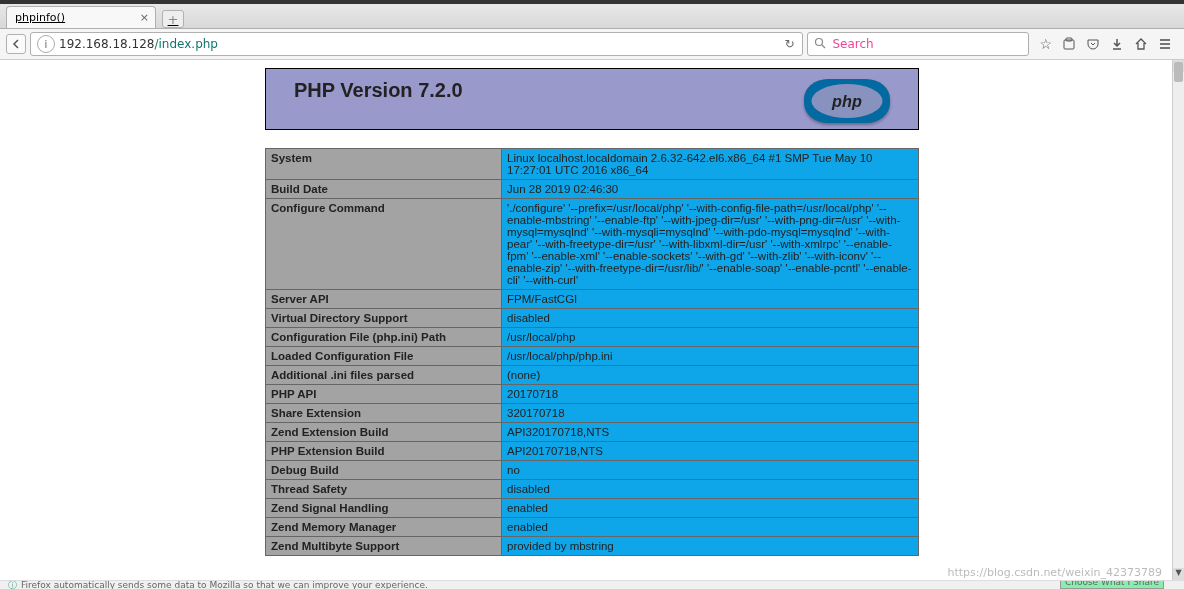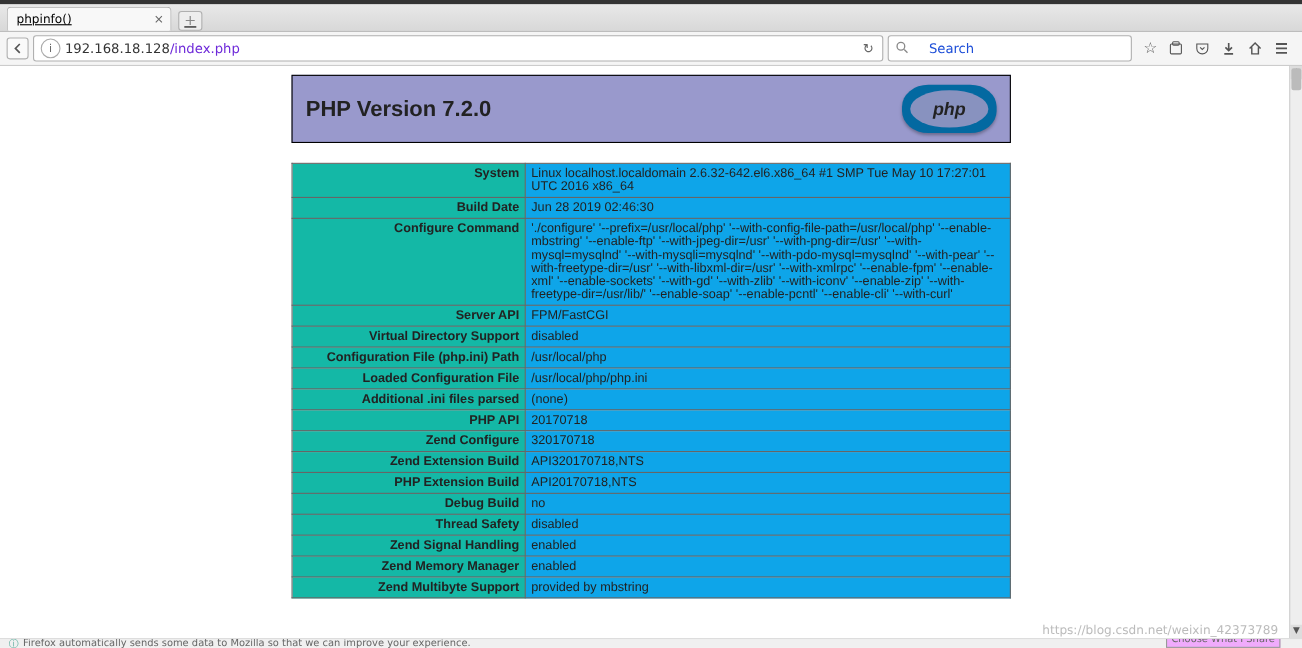--- a/index.html
+++ b/index.html
@@ -9,42 +9,42 @@
 .tab { background: #f8f8f8; border: 1px solid #b0b0b0; border-bottom: none; border-radius: 4px 4px 0 0; height: 22px; display: flex; align-items: center; padding: 0 8px; min-width: 150px; font-size: 11px; position: relative; }
 .tab .close { position: absolute; right: 6px; top: 4px; font-size: 11px; color: #666; cursor: pointer; }
 .newtab { margin-left: 6px; width: 22px; height: 18px; border: 1px solid #b0b0b0; border-radius: 3px; background: #eee; display: flex; align-items: center; justify-content: center; color: #888; font-size: 13px; }
 .navbar { height: 31px; background: #f5f5f5; border-bottom: 1px solid #ccc; display: flex; align-items: center; padding: 0 6px; gap: 4px; }
 .navbtn { width: 20px; height: 20px; border: 1px solid #b0b0b0; border-radius: 3px; display: flex; align-items: center; justify-content: center; color: #555; background: #fafafa; cursor: pointer; }
 .info-icon { width: 18px; height: 18px; border: 1px solid #aaa; border-radius: 50%; font-size: 10px; display: flex; align-items: center; justify-content: center; color: #666; margin-left: 2px; }
 .urlbar { flex: 1; height: 24px; border: 1px solid #b0b0b0; border-radius: 3px; background: #fff; display: flex; align-items: center; padding: 0 4px; font-size: 12px; color: #888; }
 .urlbar .info { margin-right: 4px; }
 .urlbar .urltext { flex: 1; }
 .urlbar .reload { color: #666; cursor: pointer; padding: 0 4px; }
-.searchbar { width: 222px; height: 24px; border: 1px solid #b0b0b0; border-radius: 3px; background: #fff; display: flex; align-items: center; padding: 0 6px; color: #1d4ed8; gap: 18px; }
+.searchbar { width: 222px; height: 24px; border: 1px solid #b0b0b0; border-radius: 3px; background: #fff; display: flex; align-items: center; padding: 0 6px; color: #ec4899; gap: 6px; }
 .toolicons { display: flex; gap: 10px; padding: 0 6px; color: #555; }
 .toolicons span { cursor: pointer; font-size: 14px; display: flex; align-items: center; }
 .content-wrap { position: absolute; top: 60px; bottom: 9px; left: 8px; right: 8px; overflow: auto; background: #fff; }
 .phpinfo { width: 654px; margin: 8px auto 0; font-family: Arial,Helvetica,sans-serif; }
-.header { background: #9999cc; border: 1px solid #000; padding: 10px 12px; display: flex; align-items: center; justify-content: space-between; height: 62px; }
+.header { background: #9999cc; border: 1px solid #000; padding: 10px 28px; display: flex; align-items: flex-start; justify-content: space-between; height: 62px; }
 .header h1 { font-size: 20px; font-weight: bold; color: #222; }
 .phplogo { background: #0369a1; border-radius: 24px/20px; width: 86px; height: 44px; display: flex; align-items: center; justify-content: center; box-shadow: 0 2px 3px rgba(0,0,0,0.3); }
 .phplogo svg { width: 74px; height: 38px; }
 .infotable { border-collapse: collapse; width: 100%; margin-top: 18px; }
 .infotable td { border: 1px solid #666; padding: 3px 5px; font-size: 11.5px; vertical-align: top; }
-.infotable td.k { background: #14b8a6; font-weight: bold; width: 212px; color: #222; text-align: right; }
+.infotable td.k { background: #a3a3a3; font-weight: bold; width: 236px; color: #222; }
 .infotable td.v { background: #0ea5e9; color: #222; word-break: break-word; }
 .scrollbar-v { position: absolute; right: 0; top: 60px; bottom: 9px; width: 12px; background: #eee; border-left: 1px solid #ccc; }
 .scrollbar-v .thumb { position: absolute; left: 1px; right: 1px; top: 2px; height: 20px; background: #bbb; border-radius: 2px; }
 .scrollbar-v .arrow { position: absolute; left: 0; right: 0; height: 12px; background: #ddd; font-size: 8px; text-align: center; color: #555; }
 .scrollbar-v .arrow.up { top: 0; }
 .scrollbar-v .arrow.down { bottom: 0; }
 .footer { position: absolute; left: 0; right: 0; bottom: 0; height: 9px; background: #f0f0f0; border-top: 1px solid #ddd; font-size: 9px; color: #666; padding-left: 8px; white-space: nowrap; overflow: hidden; display: flex; align-items: center; }
 .watermark { position: absolute; right: 22px; bottom: 10px; font-size: 11px; color: rgba(180,180,180,0.9); pointer-events:none;}
-.dropdown-btn { position: absolute; right: 20px; bottom: 0px; border: 1px solid #999; background: #f0abfc; font-size: 9px; padding: 1px 4px; }
-.urlpath { color: #6d28d9; }
+.dropdown-btn { position: absolute; right: 20px; bottom: 0px; border: 1px solid #999; background: #86efac; font-size: 9px; padding: 1px 4px; }
+.urlpath { color: #0f766e; }
 .urlhost { color: #333; }
 </style>
 </head>
 <body>
 
 <div class="topbar"></div>
 
 <div class="tabstrip">
   <div class="tab">
     <span>phpinfo()</span>
@@ -154,21 +154,21 @@
           </tr>
           <tr>
             <td class="k">Additional .ini files parsed</td>
             <td class="v">(none)</td>
           </tr>
           <tr>
             <td class="k">PHP API</td>
             <td class="v">20170718</td>
           </tr>
           <tr>
-            <td class="k">Zend Configure</td>
+            <td class="k">Share Extension</td>
             <td class="v">320170718</td>
           </tr>
           <tr>
             <td class="k">Zend Extension Build</td>
             <td class="v">API320170718,NTS</td>
           </tr>
           <tr>
             <td class="k">PHP Extension Build</td>
             <td class="v">API20170718,NTS</td>
           </tr>

